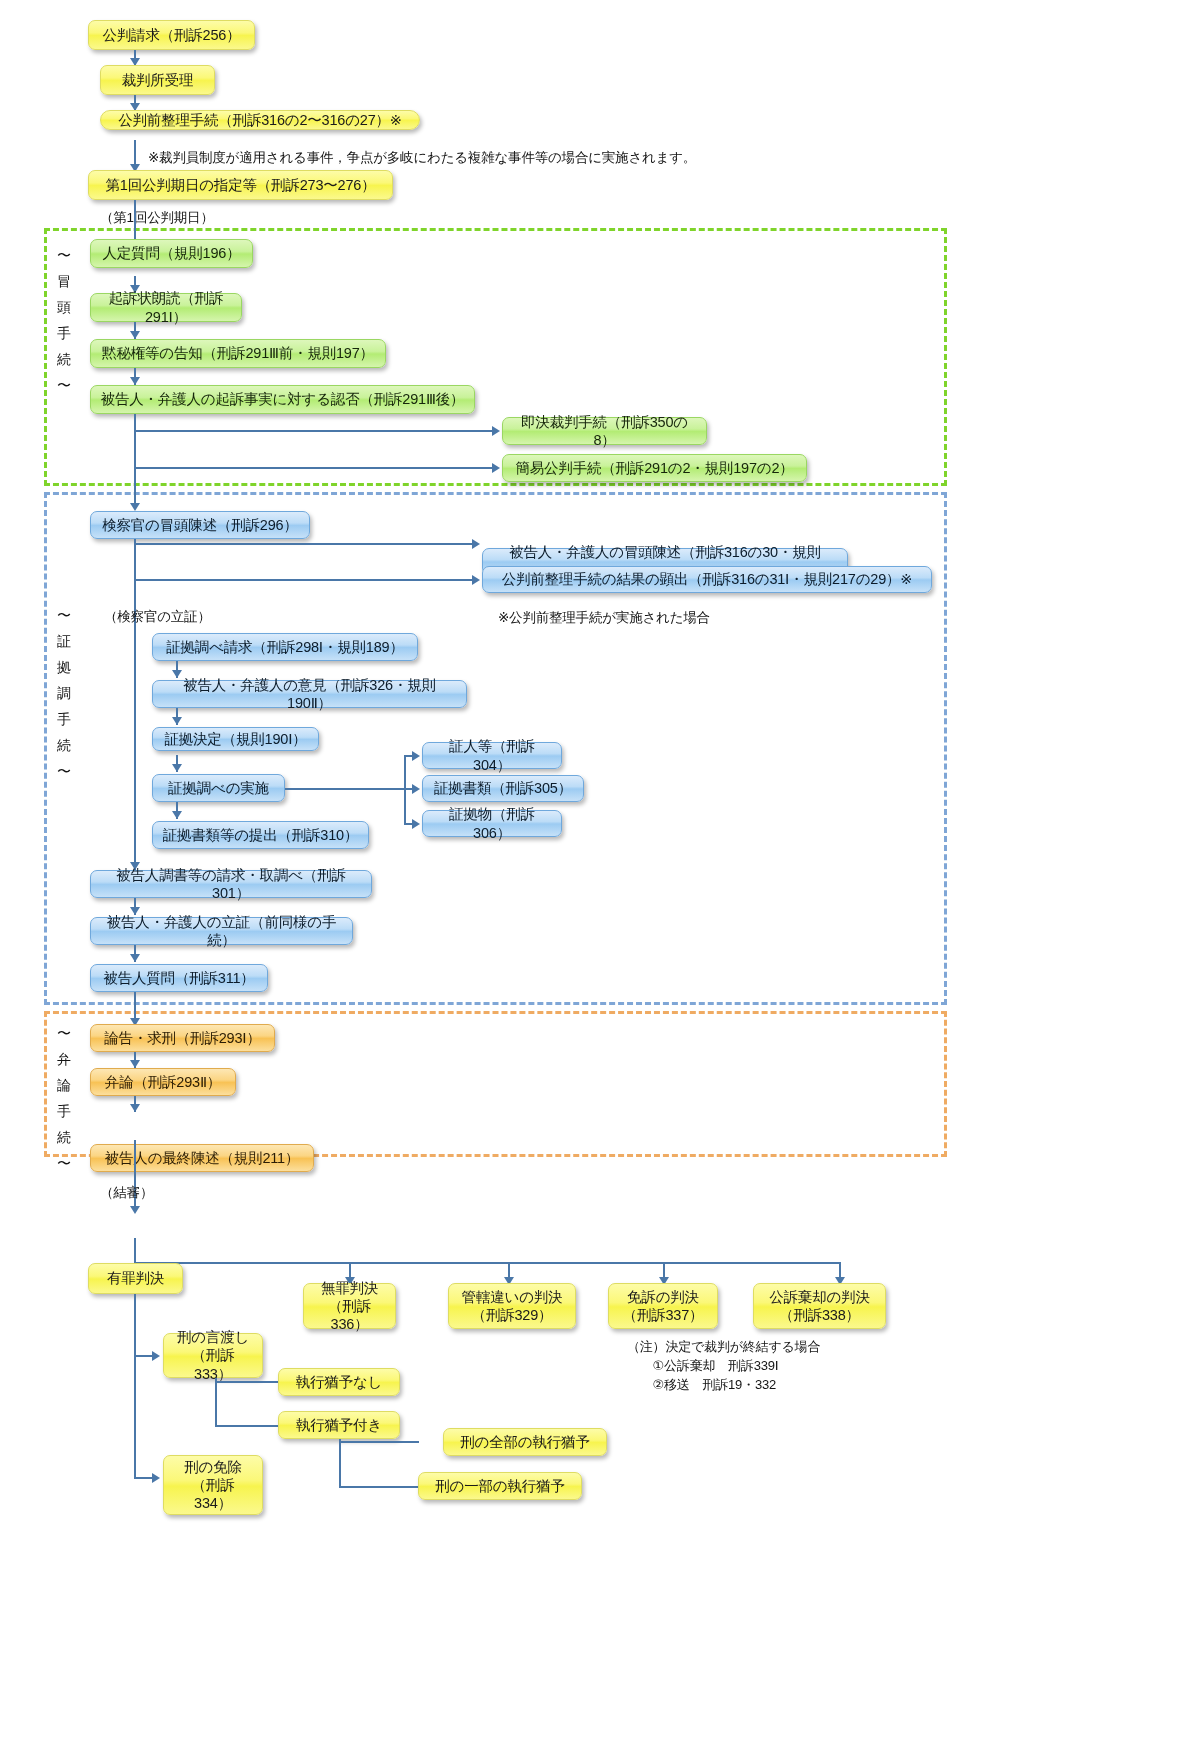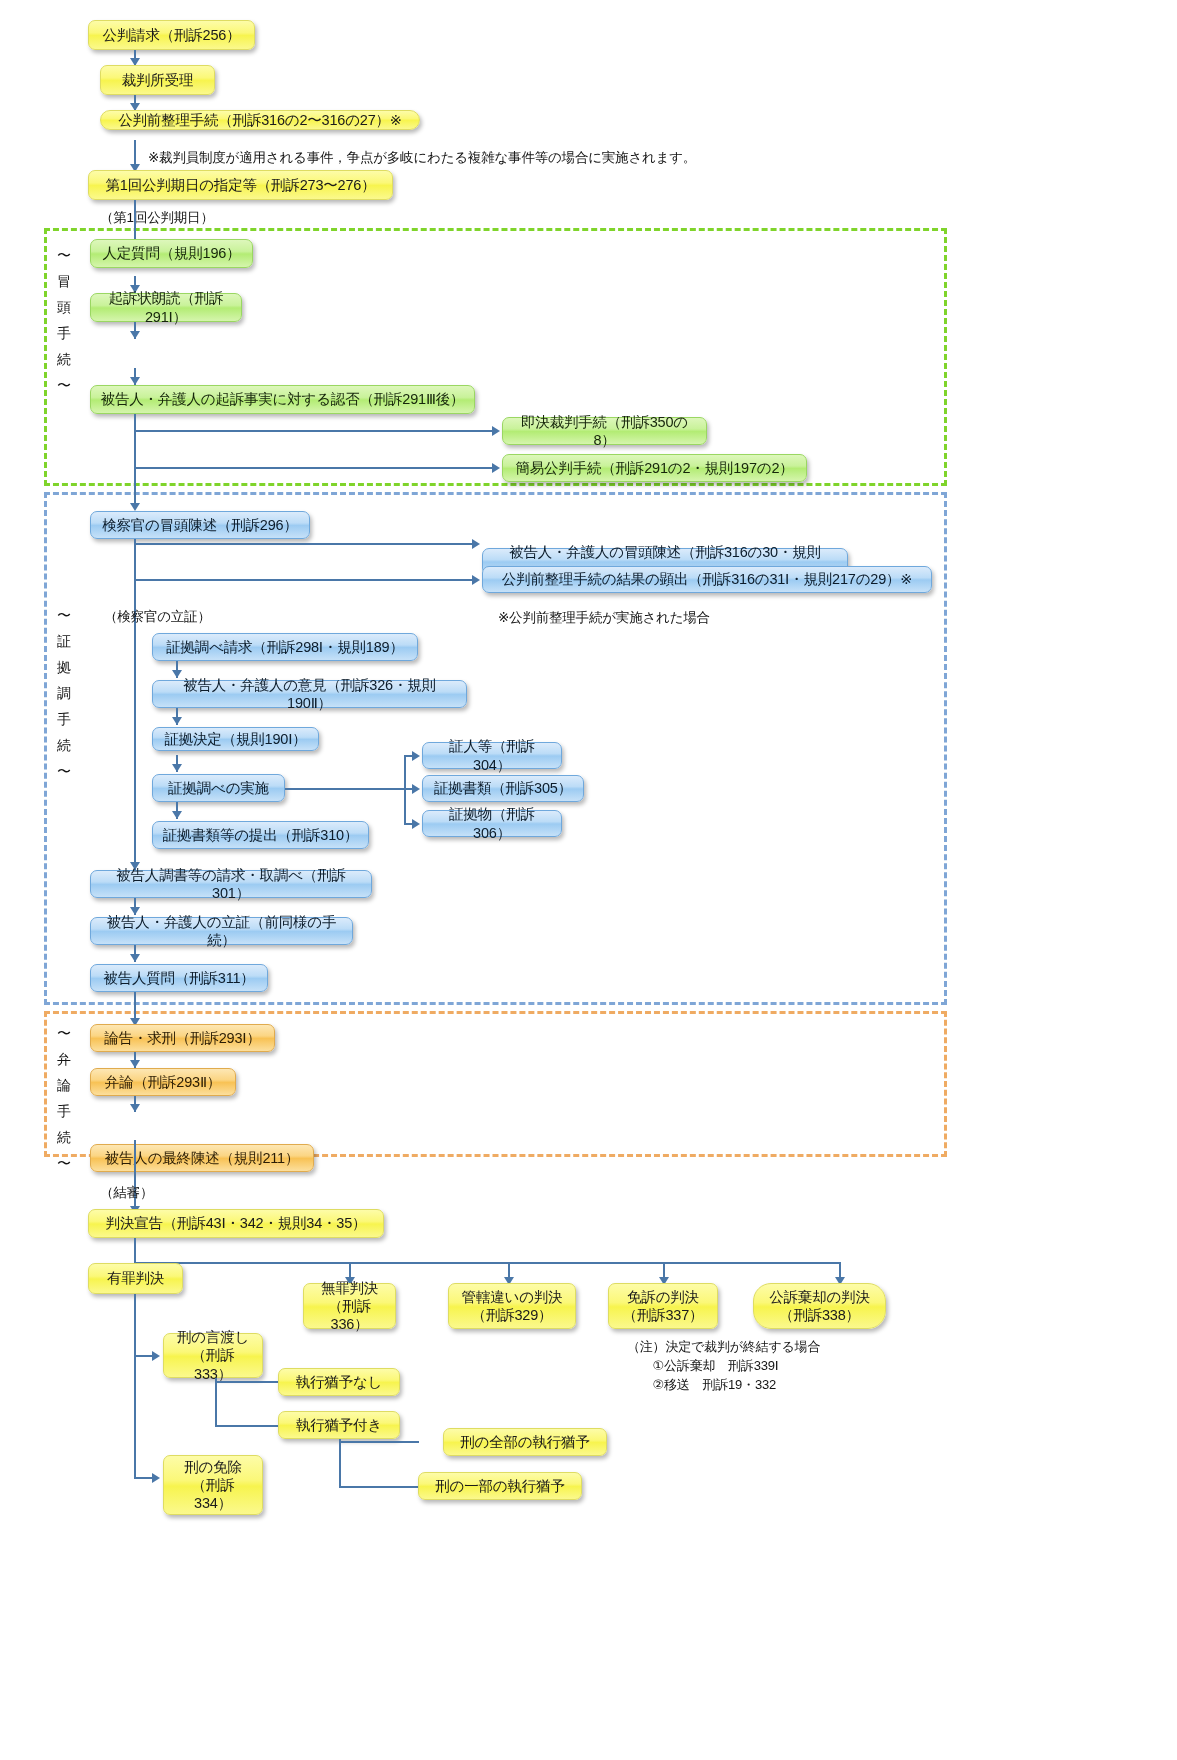--- a/index.html
+++ b/index.html
@@ -149,20 +149,21 @@
   </div>
 
   <div class="node n-green" style="left:90px; top:239px; width:163px; height:29px;">人定質問（規則196）</div>
   <div class="ln vline" style="left:134px; top:276px; height:17px;"></div>
   <div class="arrow-d" style="left:130px; top:285px;"></div>
 
   <div class="node n-green" style="left:90px; top:293px; width:152px; height:29px;">起訴状朗読（刑訴291Ⅰ）</div>
   <div class="ln vline" style="left:134px; top:322px; height:17px;"></div>
   <div class="arrow-d" style="left:130px; top:331px;"></div>
 
+  <div class="node n-green" style="left:90px; top:339px; width:296px; height:29px;">黙秘権等の告知（刑訴291Ⅲ前・規則197）</div>
   <div class="ln vline" style="left:134px; top:368px; height:17px;"></div>
   <div class="arrow-d" style="left:130px; top:377px;"></div>
 
   <div class="node n-green" style="left:90px; top:385px; width:385px; height:29px;">被告人・弁護人の起訴事実に対する認否（刑訴291Ⅲ後）</div>
 
   <div class="ln vline" style="left:134px; top:414px; height:90px;"></div>
 
   <div class="ln hline" style="left:134px; top:430px; width:362px;"></div>
   <div class="arrow-r" style="left:492px; top:426px;"></div>
   <div class="node n-green" style="left:502px; top:417px; width:205px; height:28px;">即決裁判手続（刑訴350の8）</div>
@@ -259,21 +260,20 @@
   <div class="node n-orange" style="left:90px; top:1068px; width:146px; height:28px;">弁論（刑訴293Ⅱ）</div>
   <div class="ln vline" style="left:134px; top:1096px; height:16px;"></div>
   <div class="arrow-d" style="left:130px; top:1104px;"></div>
 
   <div class="node n-orange" style="left:90px; top:1144px; width:224px; height:28px;">被告人の最終陳述（規則211）</div>
 
   <div class="ln vline" style="left:134px; top:1140px; height:72px;"></div>
   <div class="plain" style="left:100px; top:1183px;">（結審）</div>
   <div class="arrow-d" style="left:130px; top:1206px;"></div>
 
-  <div class="node n-yellow" style="left:88px; top:1209px; width:296px; height:29px;">判決宣告（刑訴43Ⅰ・342・規則34・35）</div>
 
   <div class="ln vline" style="left:134px; top:1238px; height:25px;"></div>
   <div class="ln hline" style="left:134px; top:1262px; width:706px;"></div>
   <div class="ln vline" style="left:134px; top:1262px; height:12px;"></div>
   <div class="arrow-d" style="left:130px; top:1268px;"></div>
   <div class="ln vline" style="left:349px; top:1262px; height:20px;"></div>
   <div class="arrow-d" style="left:345px; top:1277px;"></div>
   <div class="ln vline" style="left:508px; top:1262px; height:20px;"></div>
   <div class="arrow-d" style="left:504px; top:1277px;"></div>
   <div class="ln vline" style="left:663px; top:1262px; height:20px;"></div>
@@ -281,21 +281,21 @@
   <div class="ln vline" style="left:839px; top:1262px; height:20px;"></div>
   <div class="arrow-d" style="left:835px; top:1277px;"></div>
 
   <div class="node n-yellow" style="left:88px; top:1263px; width:95px; height:31px;">有罪判決</div>
   <div class="node n-yellow" style="left:303px; top:1283px; width:93px; height:46px;">無罪判決
 （刑訴336）</div>
   <div class="node n-yellow" style="left:448px; top:1283px; width:128px; height:46px;">管轄違いの判決
 （刑訴329）</div>
   <div class="node n-yellow" style="left:608px; top:1283px; width:110px; height:46px;">免訴の判決
 （刑訴337）</div>
-  <div class="node n-yellow" style="left:753px; top:1283px; width:133px; height:46px;border-radius:18px;">公訴棄却の判決
+  <div class="node n-yellow" style="left:753px; top:1283px; width:133px; height:46px;">公訴棄却の判決
 （刑訴338）</div>
 
   <div class="plain small" style="left:627px; top:1338px;">（注）決定で裁判が終結する場合
 　　①公訴棄却　刑訴339Ⅰ
 　　②移送　刑訴19・332</div>
 
   <div class="ln vline" style="left:134px; top:1294px; height:183px;"></div>
 
   <div class="ln hline" style="left:134px; top:1355px; width:22px;"></div>
   <div class="arrow-r" style="left:152px; top:1351px;"></div>

